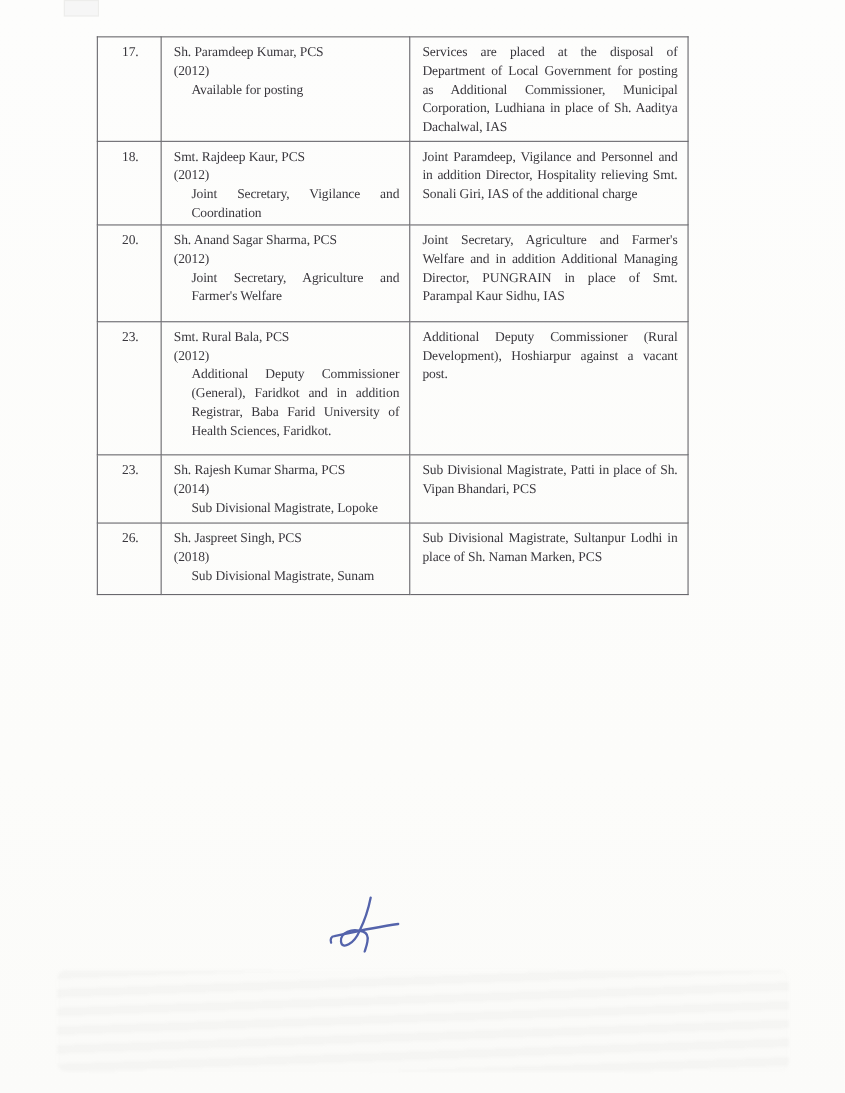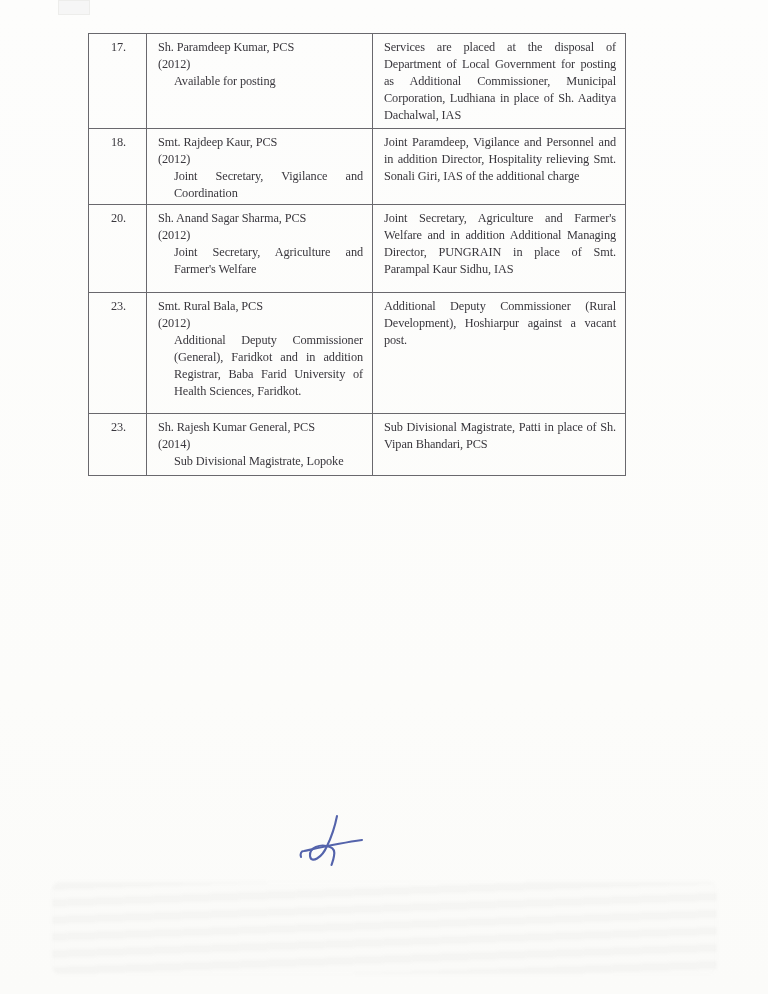--- a/index.html
+++ b/index.html
@@ -120,25 +120,34 @@
         <td class="col-officer">
           <div>Smt. Rural Bala, PCS</div>
           <div>(2012)</div>
           <div class="just">Additional Deputy Commissioner (General), Faridkot and in addition Registrar, Baba Farid University of Health Sciences, Faridkot.</div>
         </td>
         <td class="col-posting">Additional Deputy Commissioner (Rural Development), Hoshiarpur against a vacant post.</td>
       </tr>
       <tr style="height:62px">
         <td class="col-sno">23.</td>
         <td class="col-officer">
-          <div>Sh. Rajesh Kumar General, PCS</div>
+          <div>Sh. Rajesh Kumar Sharma, PCS</div>
           <div>(2014)</div>
           <div class="just">Sub Divisional Magistrate, Lopoke</div>
         </td>
         <td class="col-posting">Sub Divisional Magistrate, Patti in place of Sh. Vipan Bhandari, PCS</td>
+      </tr>
+      <tr style="height:65px">
+        <td class="col-sno">26.</td>
+        <td class="col-officer">
+          <div>Sh. Jaspreet Singh, PCS</div>
+          <div>(2018)</div>
+          <div class="just">Sub Divisional Magistrate, Sunam</div>
+        </td>
+        <td class="col-posting">Sub Divisional Magistrate, Sultanpur Lodhi in place of Sh. Naman Marken, PCS</td>
       </tr>
     </tbody>
   </table>
 
   <svg class="signature" viewBox="0 0 96 64" xmlns="http://www.w3.org/2000/svg">
     <g fill="none" stroke="#3d4fa1" stroke-width="2.1" stroke-linecap="round" opacity="0.88">
       <path d="M49,6 C47,16 44,26 39,36 C34,48 23,54 22,46 C21,38 32,33 42,37 C45,38 47,41 46,46 C45.6,49 44.5,52 43.5,55"></path>
       <path d="M13,47 C12,44 13,41 16,41 C30,38 52,33 74,30"></path>
     </g>
   </svg>

